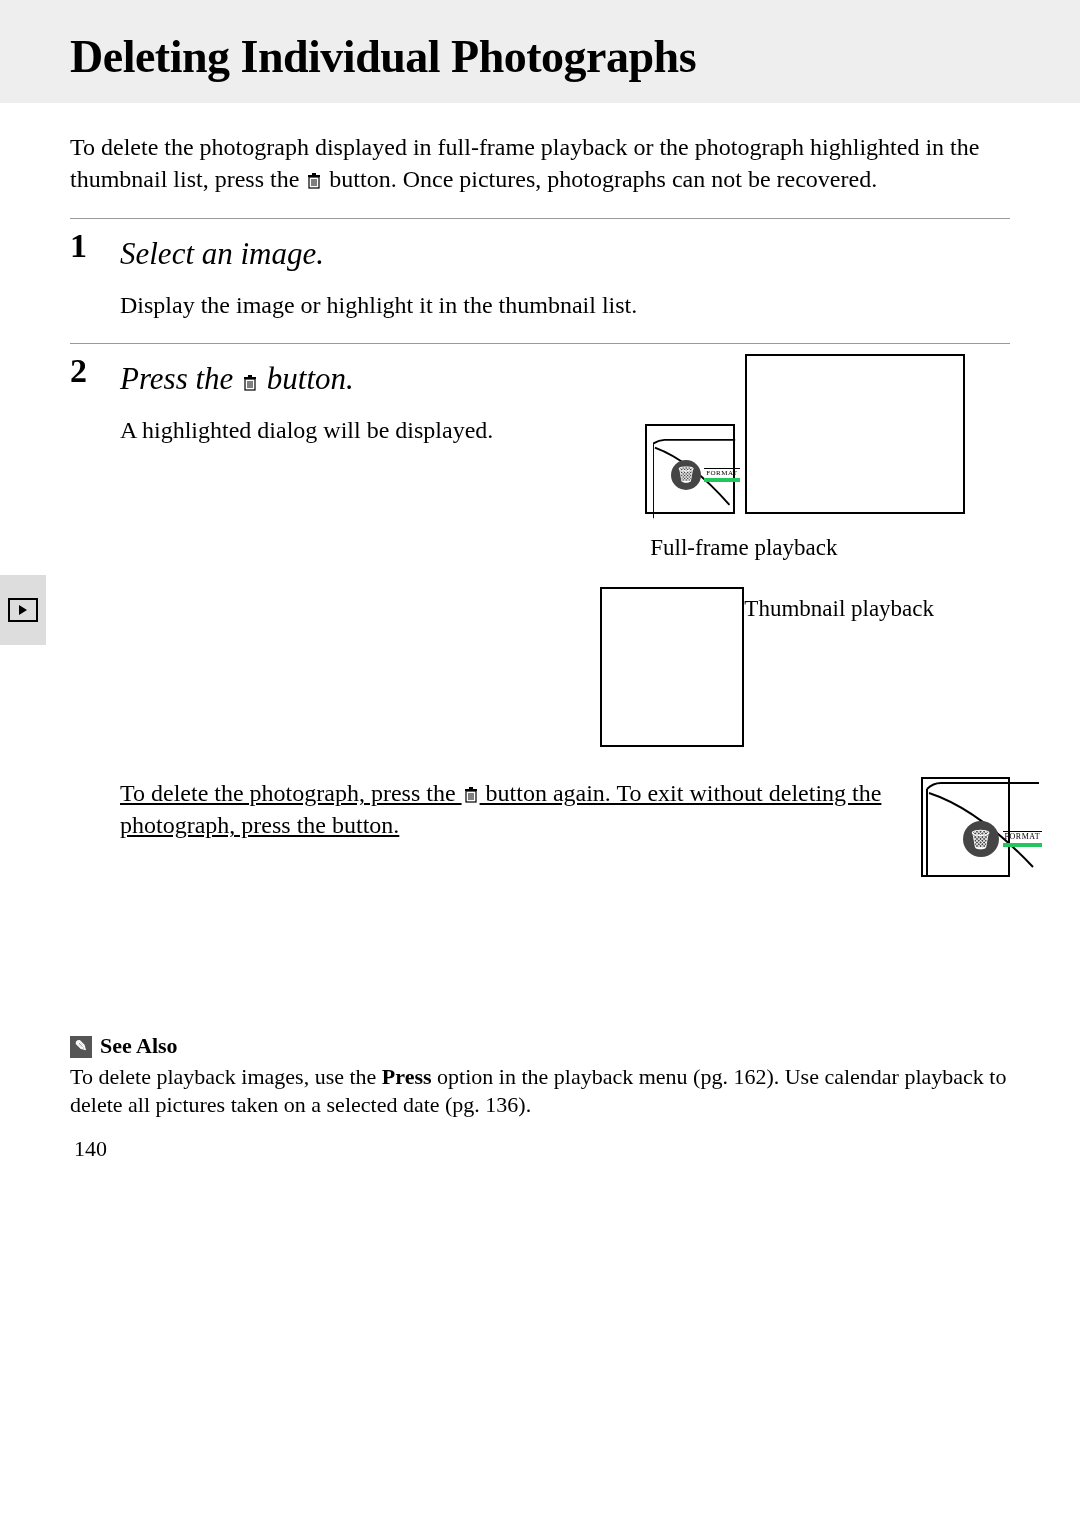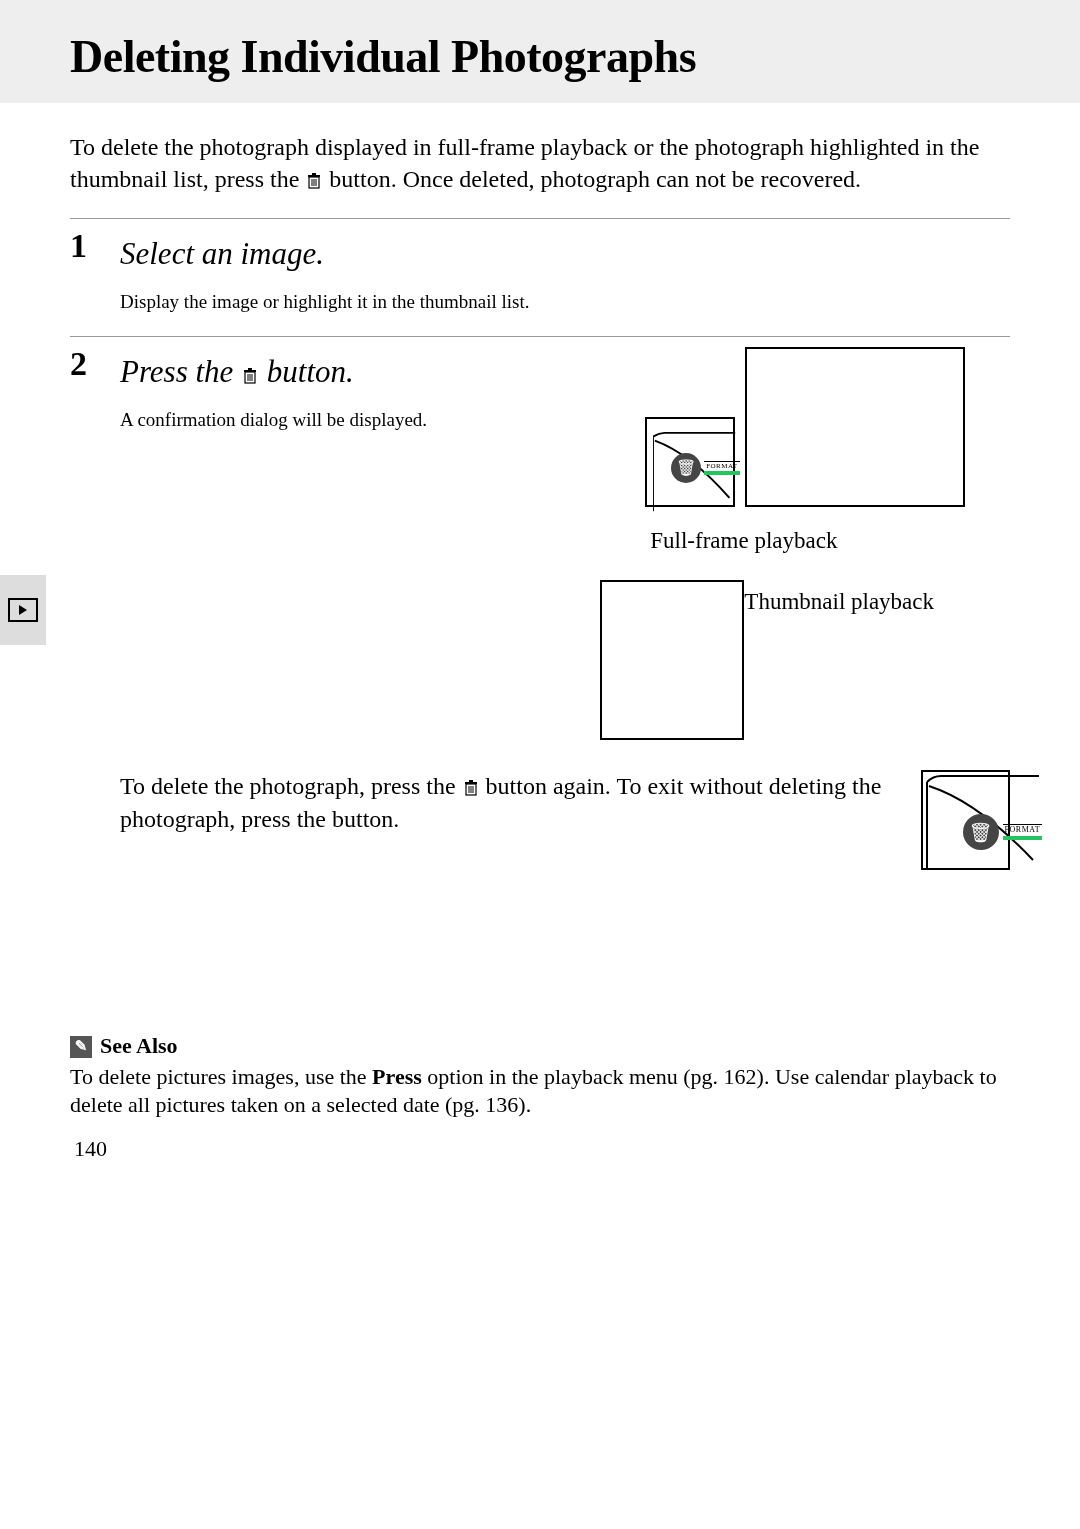--- a/index.html
+++ b/index.html
@@ -55,21 +55,21 @@
   .step-body {
     flex: 1 1 auto;
   }
   .step-title {
     font-style: italic;
     font-size: 31px;
     padding-top: 4px;
   }
   .step-text {
     margin-top: 14px;
-    font-size: 19px;
+    font-size: 24px;
   }
   .step2-row {
     display: flex;
     align-items: flex-start;
     gap: 8px;
   }
   .step2-left {
     flex: 1 1 auto;
   }
   .fig-col {
@@ -142,20 +142,21 @@
     align-items: flex-start;
   }
   .step2-continue {
     display: flex;
     align-items: flex-start;
     gap: 30px;
     margin-top: 30px;
   }
   .step2-continue .text {
     flex: 1 1 auto;
+    text-decoration: underline;
   }
   .side-tab {
     position: absolute;
     left: 0;
     top: 575px;
     width: 46px;
     height: 70px;
     background: #ddd;
     display: flex;
     align-items: center;
@@ -220,21 +221,21 @@
   <div class="content">
 
     <div class="intro">
       <span>To delete the photograph displayed in full-frame playback or the photograph highlighted in the thumbnail list, press the </span><span class="inline-icon"><svg width="18" height="18" viewBox="0 0 18 18">
             <rect x="4" y="5" width="10" height="11" fill="none" stroke="#000" stroke-width="1.2"></rect>
             <rect x="3" y="3" width="12" height="2" fill="#000"></rect>
             <rect x="7" y="1" width="4" height="2" fill="#000"></rect>
             <line x1="7" y1="7" x2="7" y2="14" stroke="#000"></line>
             <line x1="9" y1="7" x2="9" y2="14" stroke="#000"></line>
             <line x1="11" y1="7" x2="11" y2="14" stroke="#000"></line>
-          </svg></span><span> button.  Once deleted, photograph can not be recovered.</span>
+          </svg></span><span> button.  Once pictures, photographs can not be recovered.</span>
     </div>
 
     <hr class="sep">
 
     <div class="step">
       <div class="step-num">1</div>
       <div class="step-body">
         <div class="step-title">Select an image.</div>
         <div class="step-text">Display the image or highlight it in the thumbnail list.</div>
       </div>
@@ -250,21 +251,21 @@
             <div class="step-title">
               <span>Press the  </span><span class="inline-icon"><svg width="18" height="18" viewBox="0 0 18 18">
                     <rect x="4" y="5" width="10" height="11" fill="none" stroke="#000" stroke-width="1.2"></rect>
                     <rect x="3" y="3" width="12" height="2" fill="#000"></rect>
                     <rect x="7" y="1" width="4" height="2" fill="#000"></rect>
                     <line x1="7" y1="7" x2="7" y2="14" stroke="#000"></line>
                     <line x1="9" y1="7" x2="9" y2="14" stroke="#000"></line>
                     <line x1="11" y1="7" x2="11" y2="14" stroke="#000"></line>
                   </svg></span><span> button.</span>
             </div>
-            <div class="step-text">A confirmation dialog will be displayed.</div>
+            <div class="step-text">A highlighted dialog will be displayed.</div>
           </div>
 
           <div class="fig-col">
             <div class="fig-row-top">
 
               <div class="button-fig">
                 <svg class="corner-arc" viewBox="0 0 90 90" preserveAspectRatio="none">
                   <path d="M0 6 Q6 2 12 2 L86 2 M0 6 L0 84" fill="none" stroke="#000" stroke-width="2"></path>
                   <path d="M2 10 Q40 24 80 70" fill="none" stroke="#000" stroke-width="2"></path>
                 </svg>
@@ -322,19 +323,19 @@
       <div class="play-tri"></div>
     </div>
   </div>
 
   <div class="see-also">
     <div class="see-also-head">
       <span class="pencil-box">✎</span>
       <span>See Also</span>
     </div>
     <div>
-      <span>To delete pictures images, use the </span><b>Press</b><span> option in the playback menu (pg. 162).  Use calendar playback to delete all pictures taken on a selected date (pg. 136).</span>
+      <span>To delete playback images, use the </span><b>Press</b><span> option in the playback menu (pg. 162).  Use calendar playback to delete all pictures taken on a selected date (pg. 136).</span>
     </div>
   </div>
 
   <div class="page-num">140</div>
 
 </div>
 
 </body></html>

